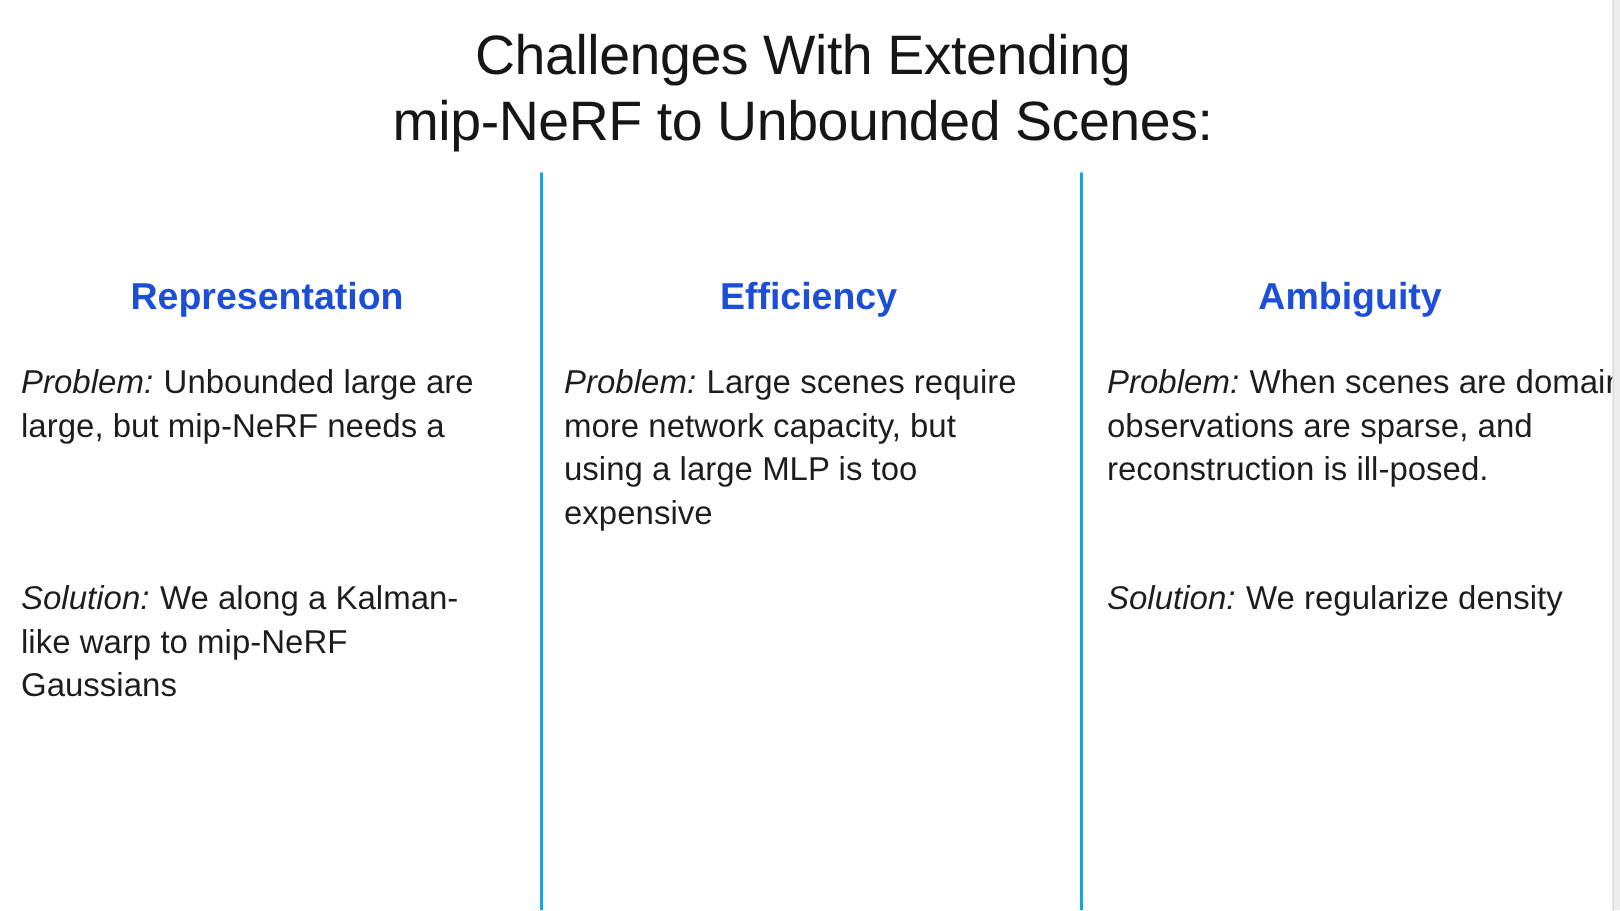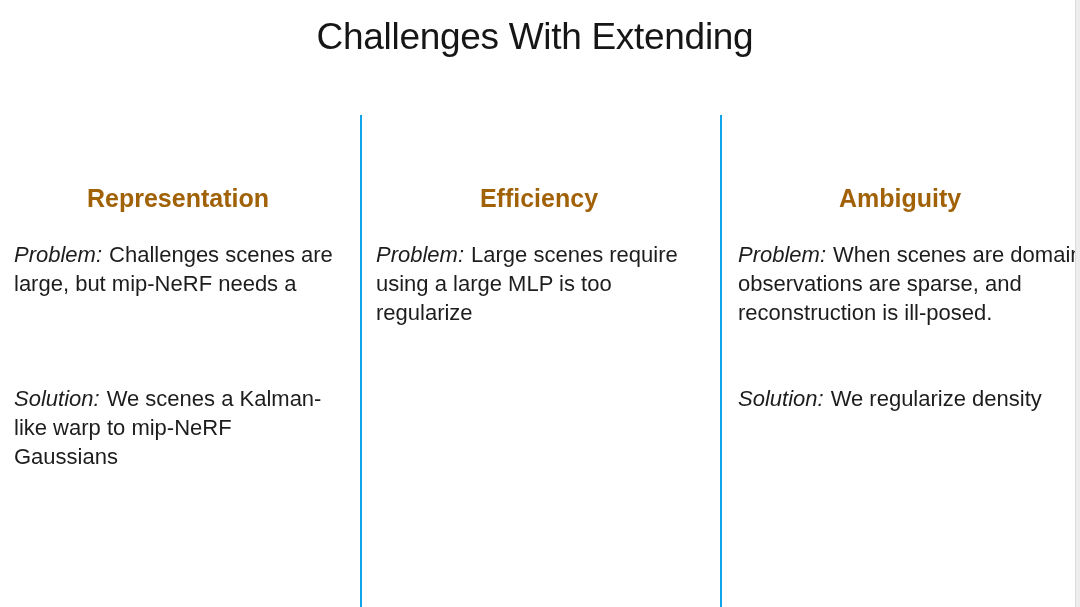--- a/index.html
+++ b/index.html
@@ -31,61 +31,63 @@
     box-sizing:border-box;
     padding:0 18px 0 14px;
   }
   .column + .column{border-left:2px solid #0ea5e9;}
   .column.c3{padding-left:16px;}
   .col-header{
     margin:68px 0 0 0;
     text-align:center;
     font-size:25px;line-height:30px;
     font-weight:bold;
-    color:#a16207;
+    color:#1d4ed8;
   }
   .para{
     font-size:22px;line-height:29px;
   }
   .problem{margin-top:27px;height:144px;}
   .solution{margin-top:0;}
   .label{margin-right:7px;text-align:right;}
   .italic{font-style:italic;}
   .line{white-space:nowrap;}
 </style>
 </head>
 <body>
 
 <div class="slide">
 
   <div class="title">
     <div>Challenges With Extending</div>
+    <div>mip-NeRF to Unbounded Scenes:</div>
   </div>
 
   <div class="columns">
 
     <section class="column c1">
       <h2 class="col-header">Representation</h2>
       <div class="para problem">
-        <div class="line"><span class="label italic">Problem:</span><span>Challenges scenes are</span></div>
+        <div class="line"><span class="label italic">Problem:</span><span>Unbounded large are</span></div>
         <div class="line">large, but mip-NeRF needs a</div>
       </div>
       <div class="para solution">
-        <div class="line"><span class="label italic">Solution:</span><span>We scenes a Kalman-</span></div>
+        <div class="line"><span class="label italic">Solution:</span><span>We along a Kalman-</span></div>
         <div class="line">like warp to mip-NeRF</div>
         <div class="line">Gaussians</div>
       </div>
     </section>
 
     <section class="column c2">
       <h2 class="col-header">Efficiency</h2>
       <div class="para problem">
         <div class="line"><span class="label italic">Problem:</span><span>Large scenes require</span></div>
+        <div class="line">more network capacity, but</div>
         <div class="line">using a large MLP is too</div>
-        <div class="line">regularize</div>
+        <div class="line">expensive</div>
       </div>
     </section>
 
     <section class="column c3">
       <h2 class="col-header">Ambiguity</h2>
       <div class="para problem">
         <div class="line"><span class="label italic">Problem:</span><span>When scenes are domain,</span></div>
         <div class="line">observations are sparse, and</div>
         <div class="line">reconstruction is ill-posed.</div>
       </div>

